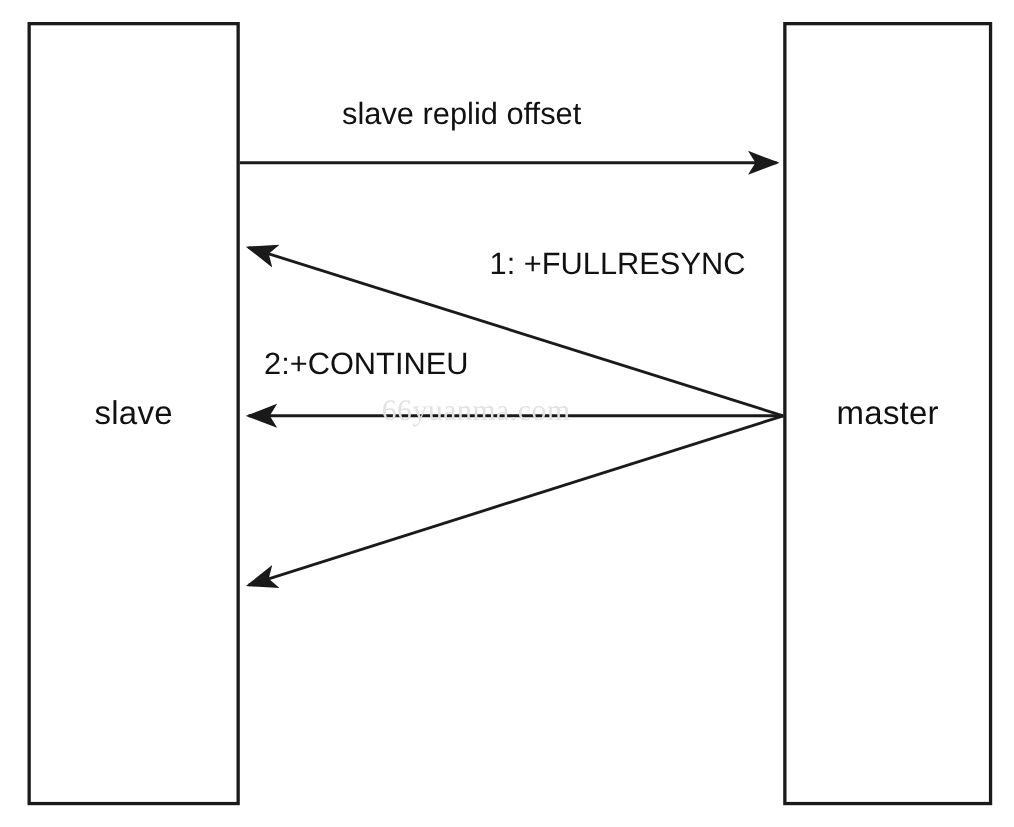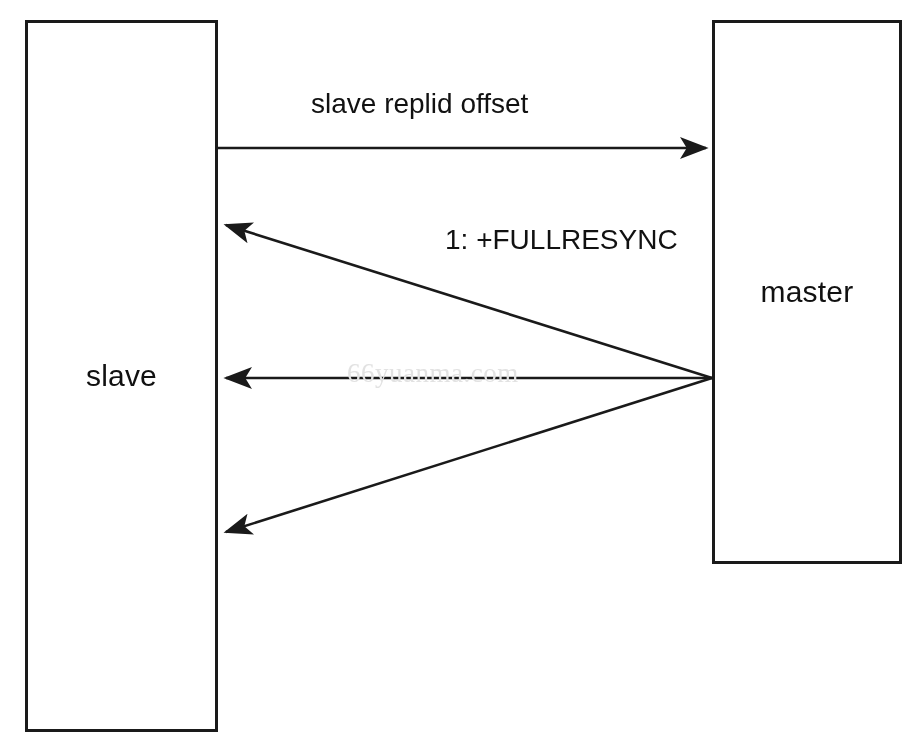--- a/index.html
+++ b/index.html
@@ -29,21 +29,21 @@
   #slave-box {
     left: 25px;
     top: 20px;
     width: 193px;
     height: 712px;
   }
   #master-box {
     left: 712px;
     top: 20px;
     width: 190px;
-    height: 544px;
+    height: 712px;
   }
   .lifeline-label {
     font-size: 30px;
     color: #111111;
     font-family: "Liberation Sans", sans-serif;
     letter-spacing: 0.2px;
   }
   #arrow-layer {
     position: absolute;
     left: 0;
@@ -118,15 +118,16 @@
 
     <line x1="712" y1="378" x2="226" y2="532" stroke="#1a1a1a" stroke-width="2.6" marker-end="url(#head-left)"></line>
   </svg>
 
   <div id="watermark">66yuanma.com</div>
 
   <div id="label-psync" class="msg-label">slave replid offset</div>
 
   <div id="label-fullresync" class="msg-label">1: +FULLRESYNC</div>
 
+  <div id="label-contineu" class="msg-label">2:+CONTINEU</div>
 
 
 </div>
 
 </body></html>

